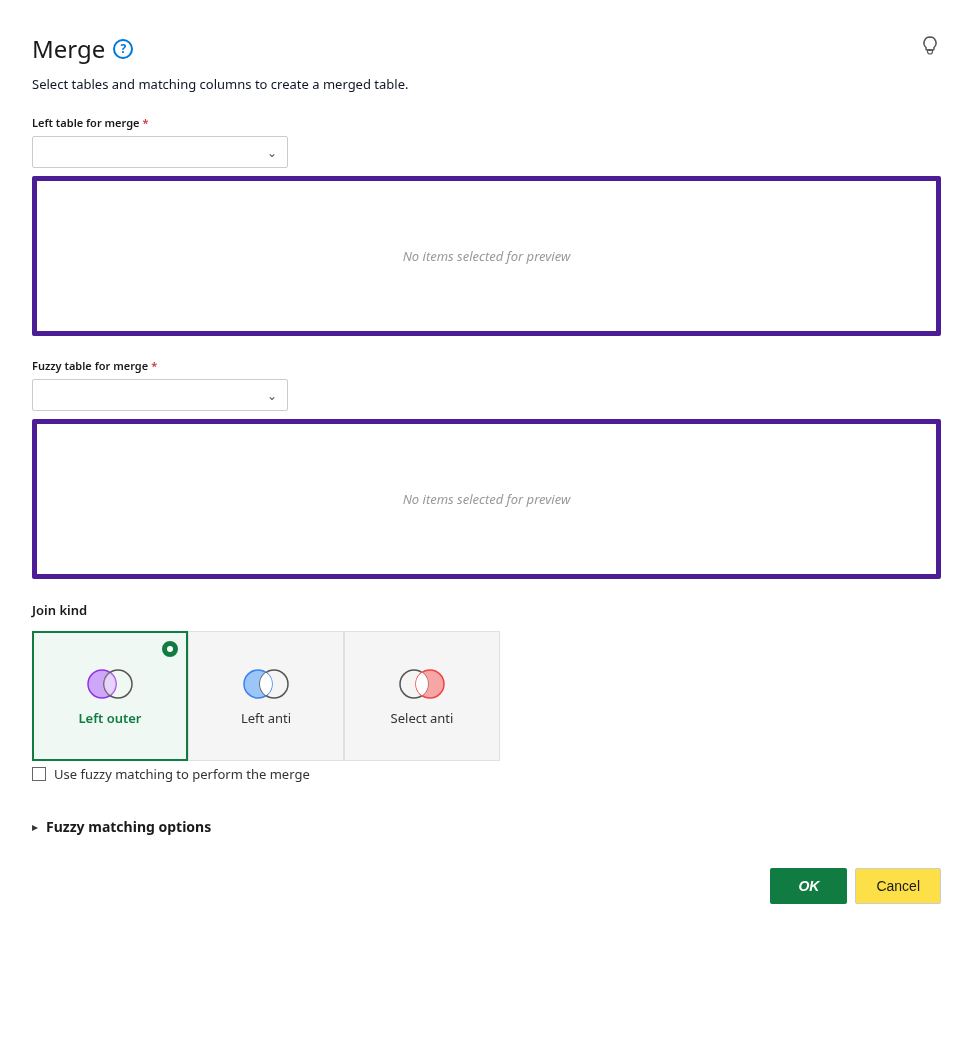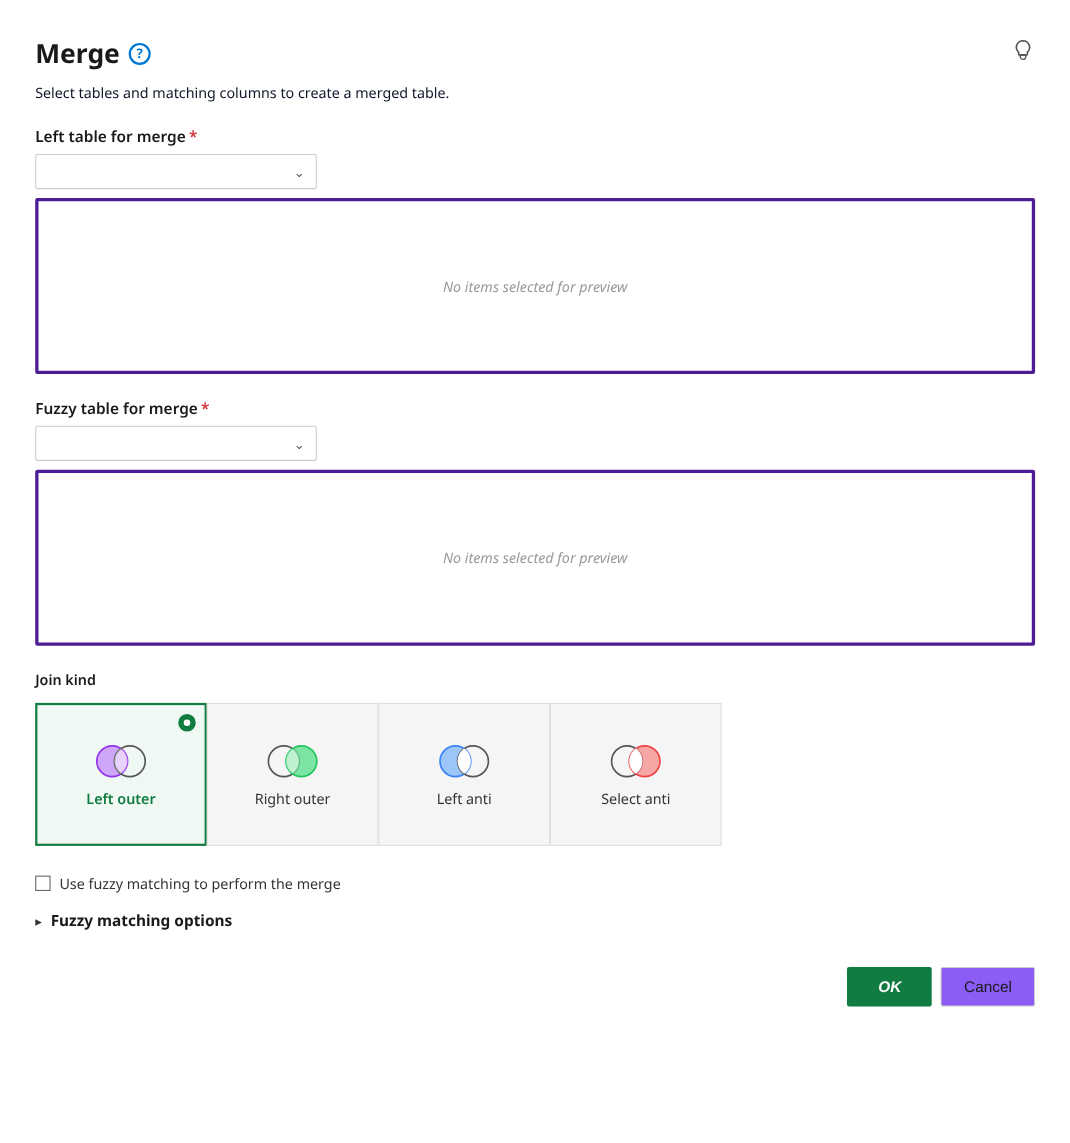--- a/index.html
+++ b/index.html
@@ -21,21 +21,21 @@
       justify-content: space-between;
       margin-bottom: 10px;
     }
     .title-row {
       display: flex;
       align-items: center;
       gap: 8px;
     }
     .title {
       font-size: 24px;
-      font-weight: 700;
+      font-weight: 400;
       text-align: right;
     }
     .help-icon {
       width: 20px;
       height: 20px;
       border-radius: 50%;
       border: 2px solid #0078d4;
       display: flex;
       align-items: center;
       justify-content: center;
@@ -48,21 +48,21 @@
       font-size: 20px;
       color: #555;
       cursor: pointer;
     }
     .subtitle {
       font-size: 13px;
       color: #0f172a;
       margin-bottom: 22px;
     }
     .field-label {
-      font-size: 14px;
+      font-size: 11px;
       font-weight: 600;
       margin-bottom: 6px;
     }
     .required {
       color: #d13438;
       margin-left: 3px;
     }
     .dropdown {
       width: 256px;
       height: 32px;
@@ -76,40 +76,40 @@
       cursor: pointer;
       margin-bottom: 8px;
     }
     .dropdown-chevron {
       font-size: 12px;
       color: #555;
     }
     .preview-box {
       width: 100%;
       height: 160px;
-      border: 3px solid #4c1d95;
+      border: 5px solid #4c1d95;
       border-radius: 2px;
       display: flex;
       align-items: center;
       justify-content: center;
       color: #999;
       font-style: italic;
       font-size: 13px;
       margin-bottom: 22px;
       background: #fff;
     }
     .join-kind-label {
       font-size: 13px;
       font-weight: 600;
       margin-bottom: 12px;
     }
     .join-options {
       display: flex;
       gap: 0;
-      margin-bottom: 25px;
+      margin-bottom: 4px;
     }
     .join-card {
       width: 156px;
       height: 130px;
       border: 1px solid #e0e0e0;
       background: #f5f5f5;
       display: flex;
       flex-direction: column;
       align-items: center;
       justify-content: center;
@@ -153,21 +153,21 @@
     }
     
     .venn {
       width: 60px;
       height: 36px;
     }
     .fuzzy-row {
       display: flex;
       align-items: center;
       gap: 8px;
-      margin-bottom: 16px;
+      margin-bottom: 34px;
     }
     .checkbox {
       width: 14px;
       height: 14px;
       border: 1px solid #666;
       background: #fff;
       cursor: pointer;
       flex-shrink: 0;
     }
     .fuzzy-label {
@@ -202,21 +202,21 @@
       border: none;
       padding: 8px 28px;
       font-size: 14px;
       font-weight: 600;
       cursor: pointer;
       border-radius: 2px;
       height: 36px;
       font-style: italic;
     }
     .btn-cancel {
-      background: #8b5cf6;
+      background: #fde047;
       color: #1a1a1a;
       border: 1px solid #ccc;
       padding: 8px 20px;
       font-size: 14px;
       cursor: pointer;
       border-radius: 2px;
       height: 36px;
       text-align: right;
     }
   </style>
@@ -275,31 +275,20 @@
         <circle cx="22" cy="18" r="14" fill="#c084fc" fill-opacity="0.7" stroke="#9333ea" stroke-width="1.5"></circle>
         <circle cx="38" cy="18" r="14" fill="none" stroke="#555" stroke-width="1.5"></circle>
         <clipPath id="left-outer-clip">
           <circle cx="22" cy="18" r="14"></circle>
         </clipPath>
         <circle cx="38" cy="18" r="14" fill="#fff" fill-opacity="0.5" clip-path="url(#left-outer-clip)" stroke="none"></circle>
       </svg>
       <span class="join-card-label">Left outer</span>
     </div>
 
-    <div class="join-card">
-      <svg class="venn" viewBox="0 0 60 36">
-        <circle cx="22" cy="18" r="14" fill="none" stroke="#555" stroke-width="1.5"></circle>
-        <circle cx="38" cy="18" r="14" fill="#4ade80" fill-opacity="0.7" stroke="#22c55e" stroke-width="1.5"></circle>
-        <clipPath id="right-outer-clip">
-          <circle cx="38" cy="18" r="14"></circle>
-        </clipPath>
-        <circle cx="22" cy="18" r="14" fill="#fff" fill-opacity="0.5" clip-path="url(#right-outer-clip)" stroke="none"></circle>
-      </svg>
-      <span class="join-card-label">Right outer</span>
-    </div>
 
 
 
     <div class="join-card">
       <svg class="venn" viewBox="0 0 60 36">
         <circle cx="22" cy="18" r="14" fill="#60a5fa" fill-opacity="0.6" stroke="#3b82f6" stroke-width="1.5"></circle>
         <circle cx="38" cy="18" r="14" fill="none" stroke="#555" stroke-width="1.5"></circle>
         <clipPath id="left-anti-clip">
           <circle cx="38" cy="18" r="14"></circle>
         </clipPath>

